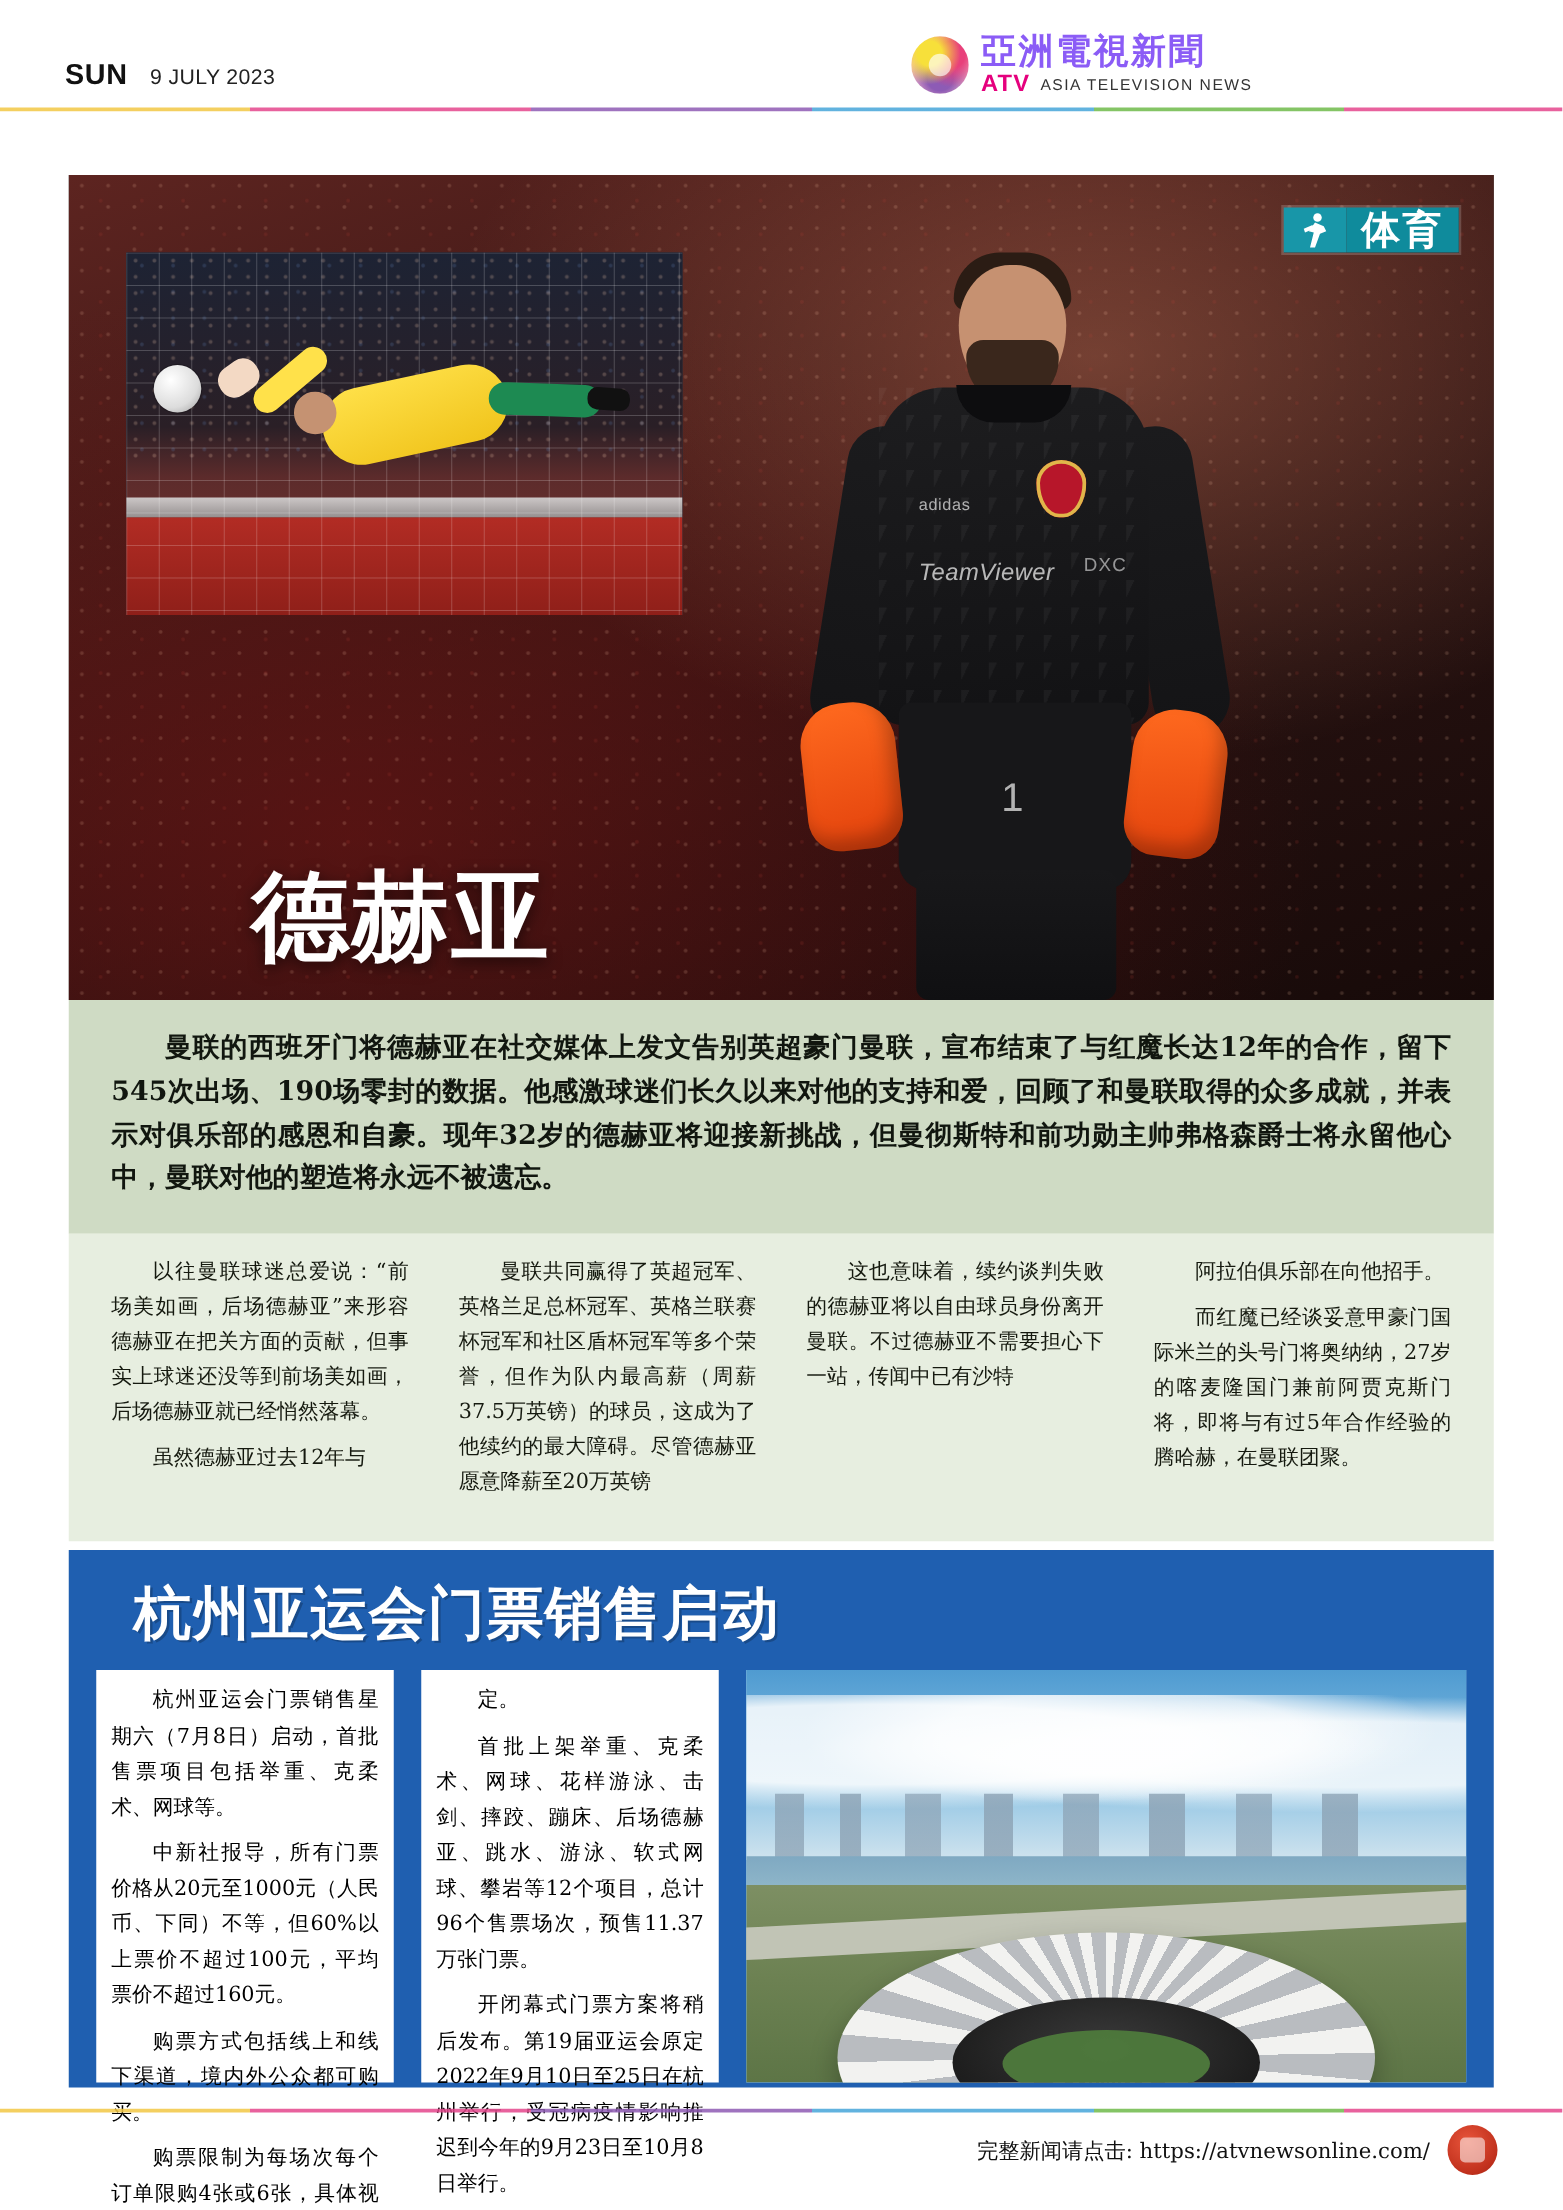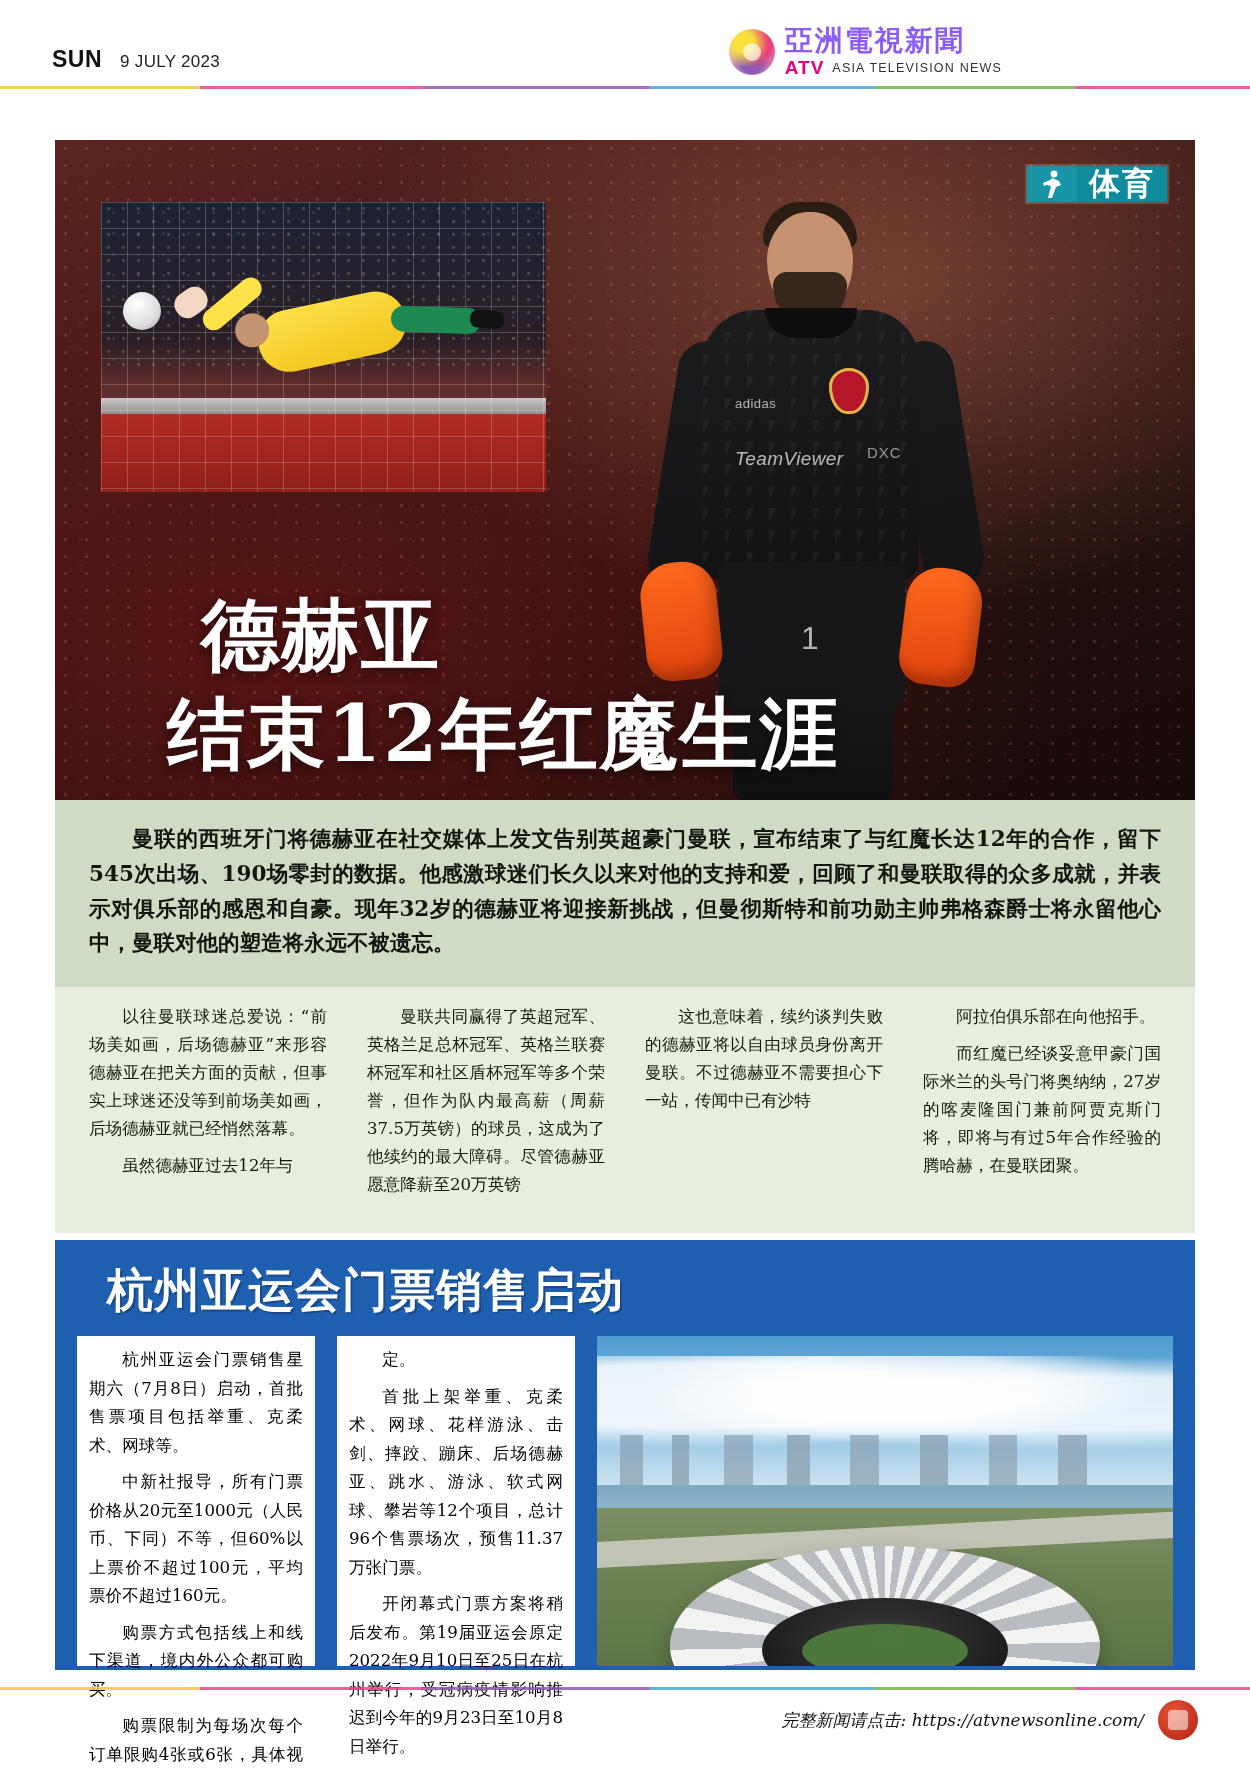--- a/index.html
+++ b/index.html
@@ -583,21 +583,20 @@
     position: absolute;
     right: 52px; bottom: 28px;
     display: flex;
     align-items: center;
     gap: 14px;
   }
   .footer-text {
     font-family: "DejaVu Serif", serif;
     font-size: 17px;
     color: #111;
-    font-style: italic;
   }
   .footer-seal {
     width: 40px; height: 40px;
     border-radius: 50%;
     background: radial-gradient(circle at 40% 34%, #e8553b 0%, #c0301c 70%, #9c2414 100%);
     position: relative;
   }
   .footer-seal::after {
     content: "";
     position: absolute; left: 50%; top: 50%;
@@ -676,21 +675,20 @@
           <circle cx="15" cy="5" r="3.4" fill="#ffffff"></circle>
           <path d="M13 9 L8 16 L12 17 L9 29 L13 29 L17 18 L22 16 L20 12 Z" fill="#ffffff"></path>
           <path d="M4 14 L11 11 L12 14 L5 17 Z" fill="#ffffff"></path>
         </svg>
       </div>
       <div class="label-box">体育</div>
     </div>
 
     <div class="headline">
       <span class="l1">德赫亚</span>
-      <span class="l2">结束12年红魔生涯</span>
     </div>
   </div>
 
   <div class="lead-band">
     <div class="lead-text">曼联的西班牙门将德赫亚在社交媒体上发文告别英超豪门曼联，宣布结束了与红魔长达12年的合作，留下545次出场、190场零封的数据。他感激球迷们长久以来对他的支持和爱，回顾了和曼联取得的众多成就，并表示对俱乐部的感恩和自豪。现年32岁的德赫亚将迎接新挑战，但曼彻斯特和前功勋主帅弗格森爵士将永留他心中，曼联对他的塑造将永远不被遗忘。</div>
   </div>
 
   <div class="cols">
     <div class="col">
       <p>以往曼联球迷总爱说：“前场美如画，后场德赫亚”来形容德赫亚在把关方面的贡献，但事实上球迷还没等到前场美如画，后场德赫亚就已经悄然落幕。</p>

